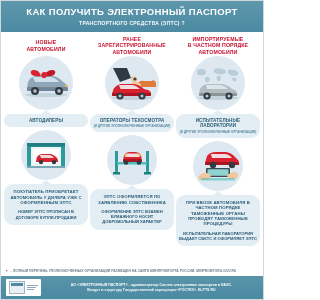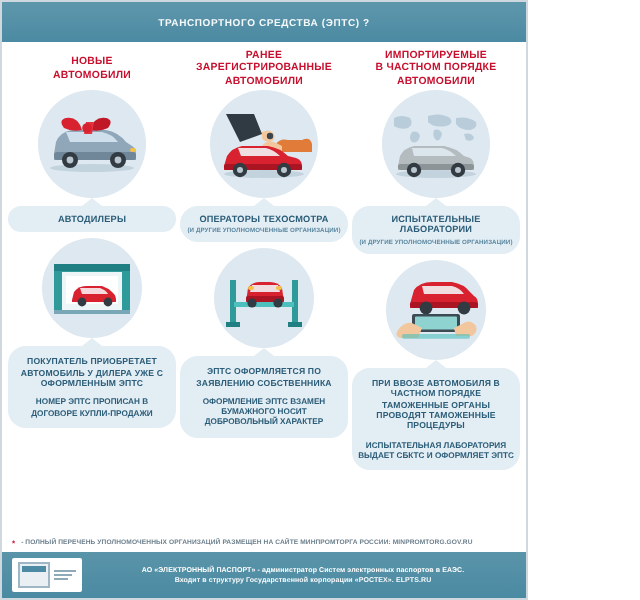--- a/index.html
+++ b/index.html
@@ -158,20 +158,21 @@
     letter-spacing:.05px;
   }
   .footer-text .ln2{opacity:.95;}
 </style>
 </head>
 <body>
 
 <div class="poster">
 
   <div class="header">
+    <div class="header-title">КАК  ПОЛУЧИТЬ ЭЛЕКТРОННЫЙ ПАСПОРТ</div>
     <div class="header-sub">ТРАНСПОРТНОГО СРЕДСТВА (ЭПТС) ?</div>
   </div>
 
   <div class="body">
     <div class="cols">
 
       <div class="col">
         <div class="col-head">
           <span>
             <span>НОВЫЕ</span><br>

